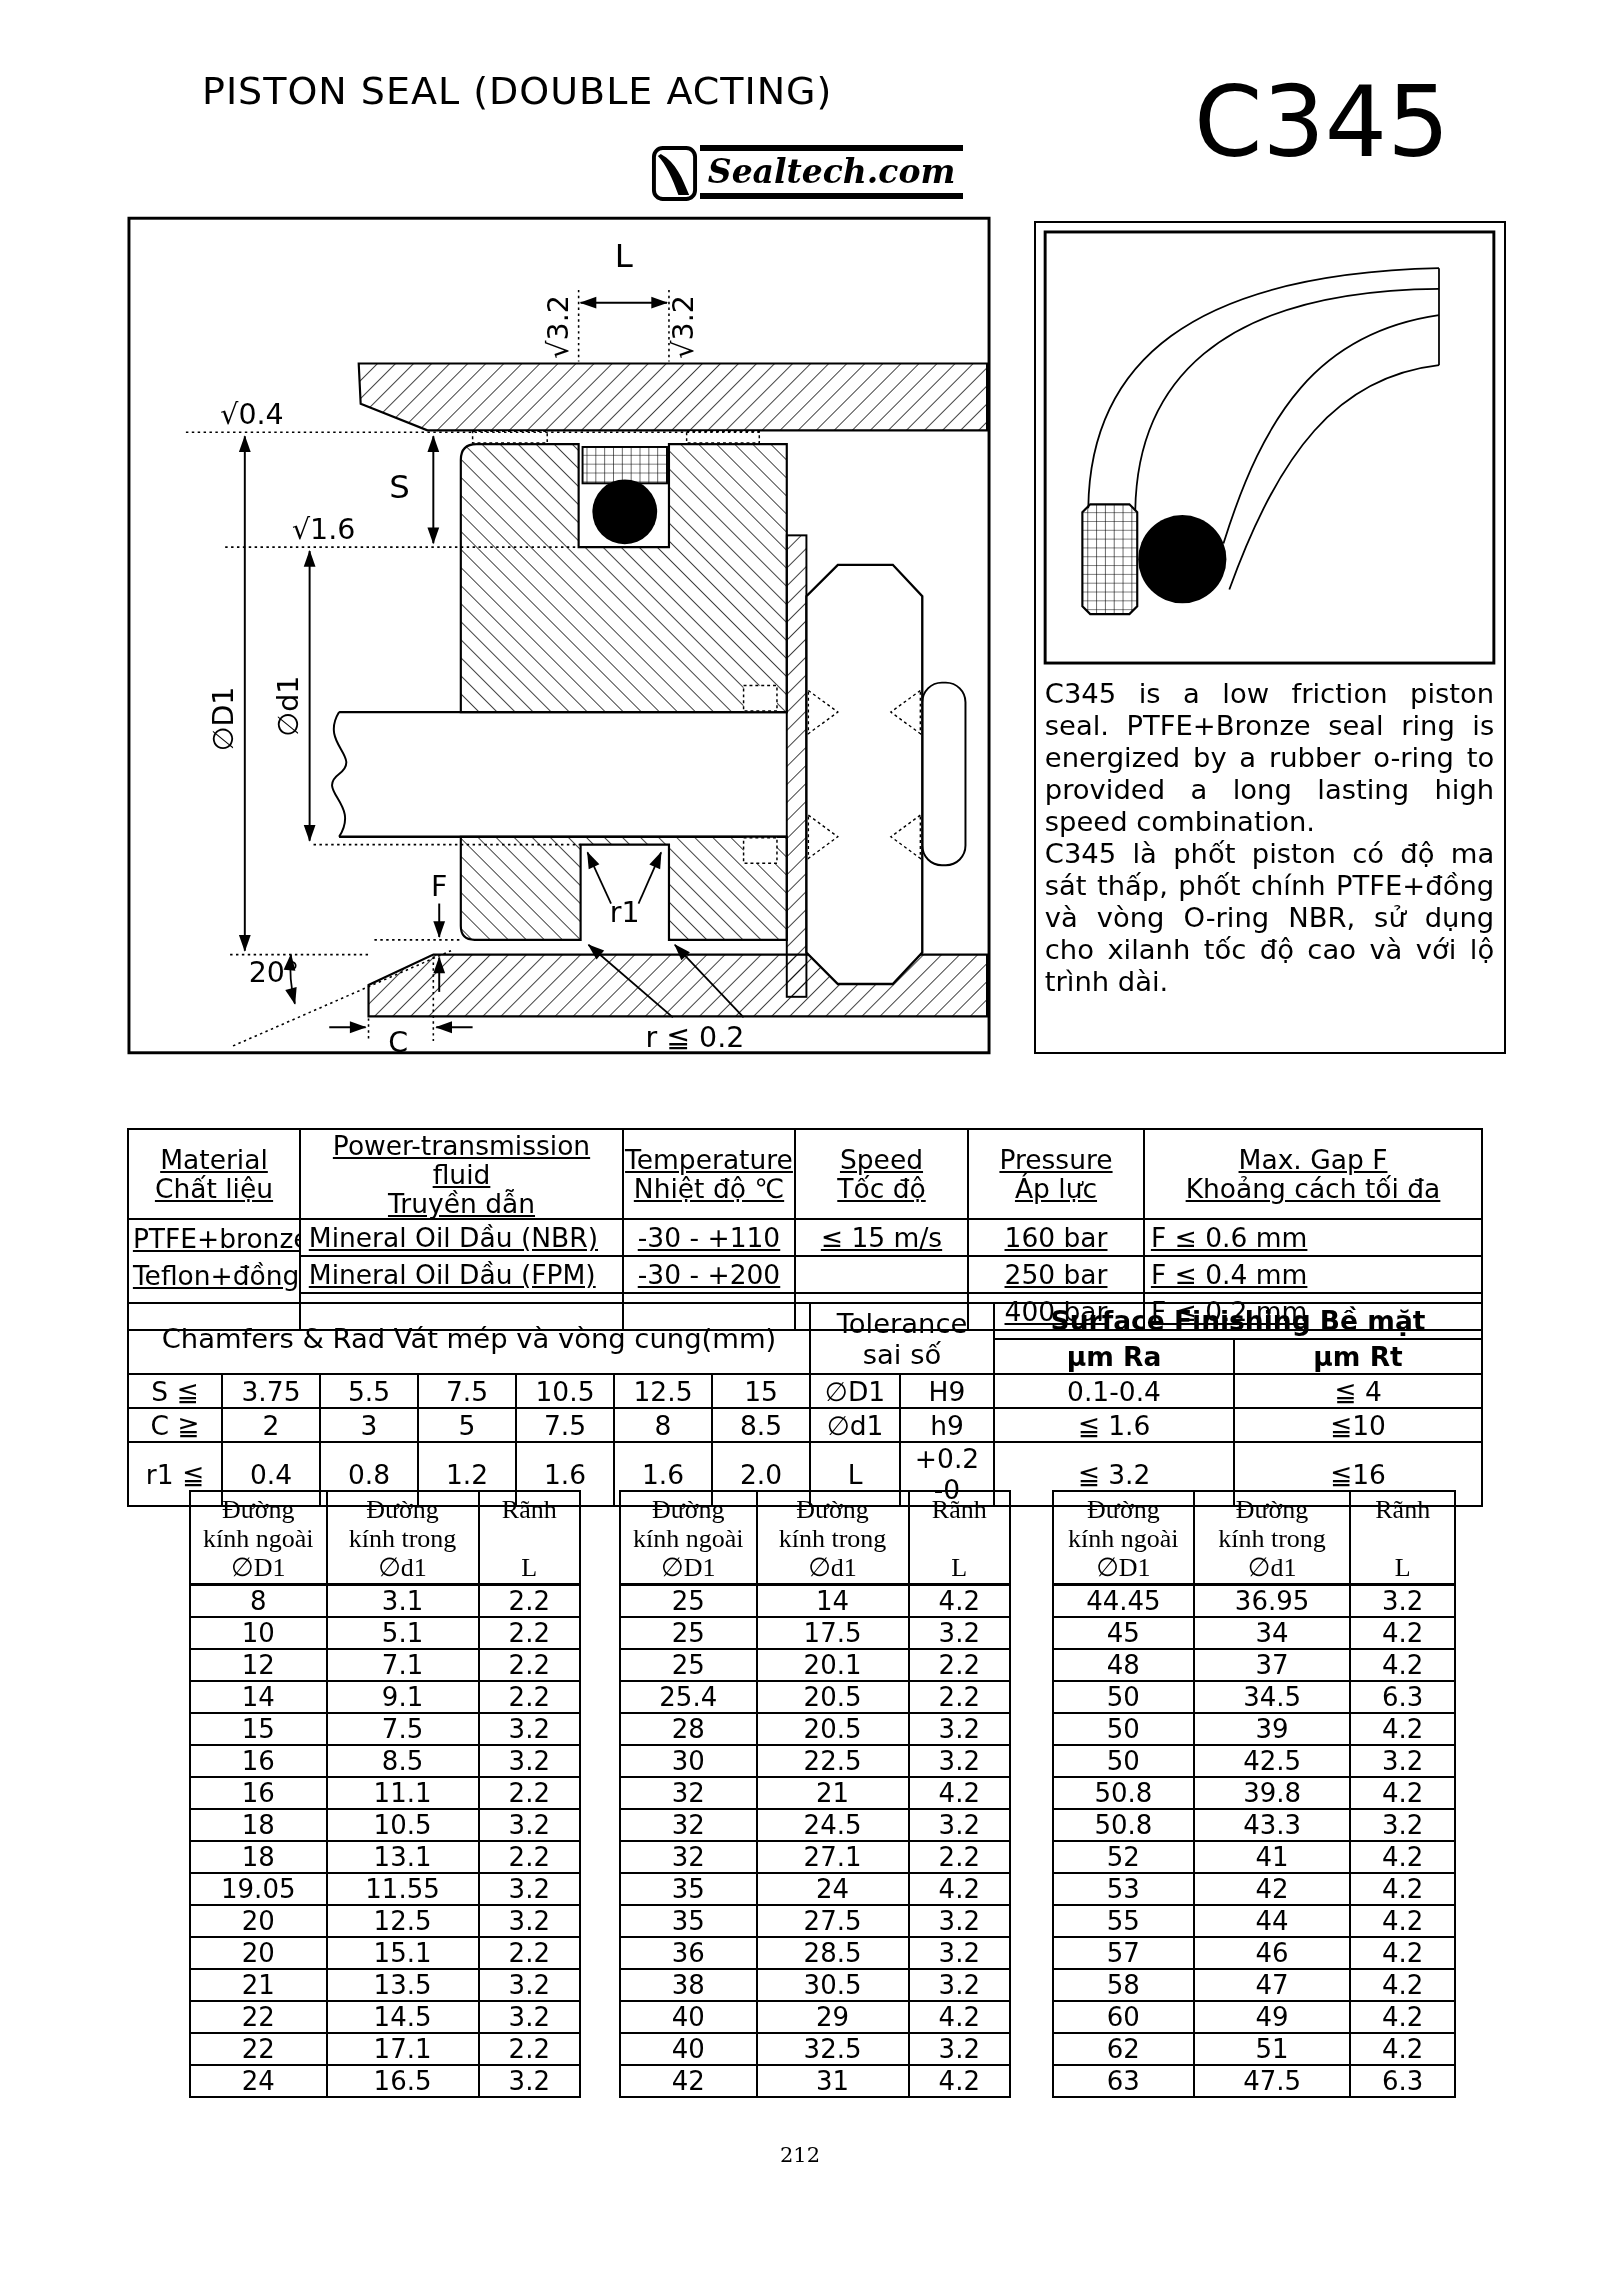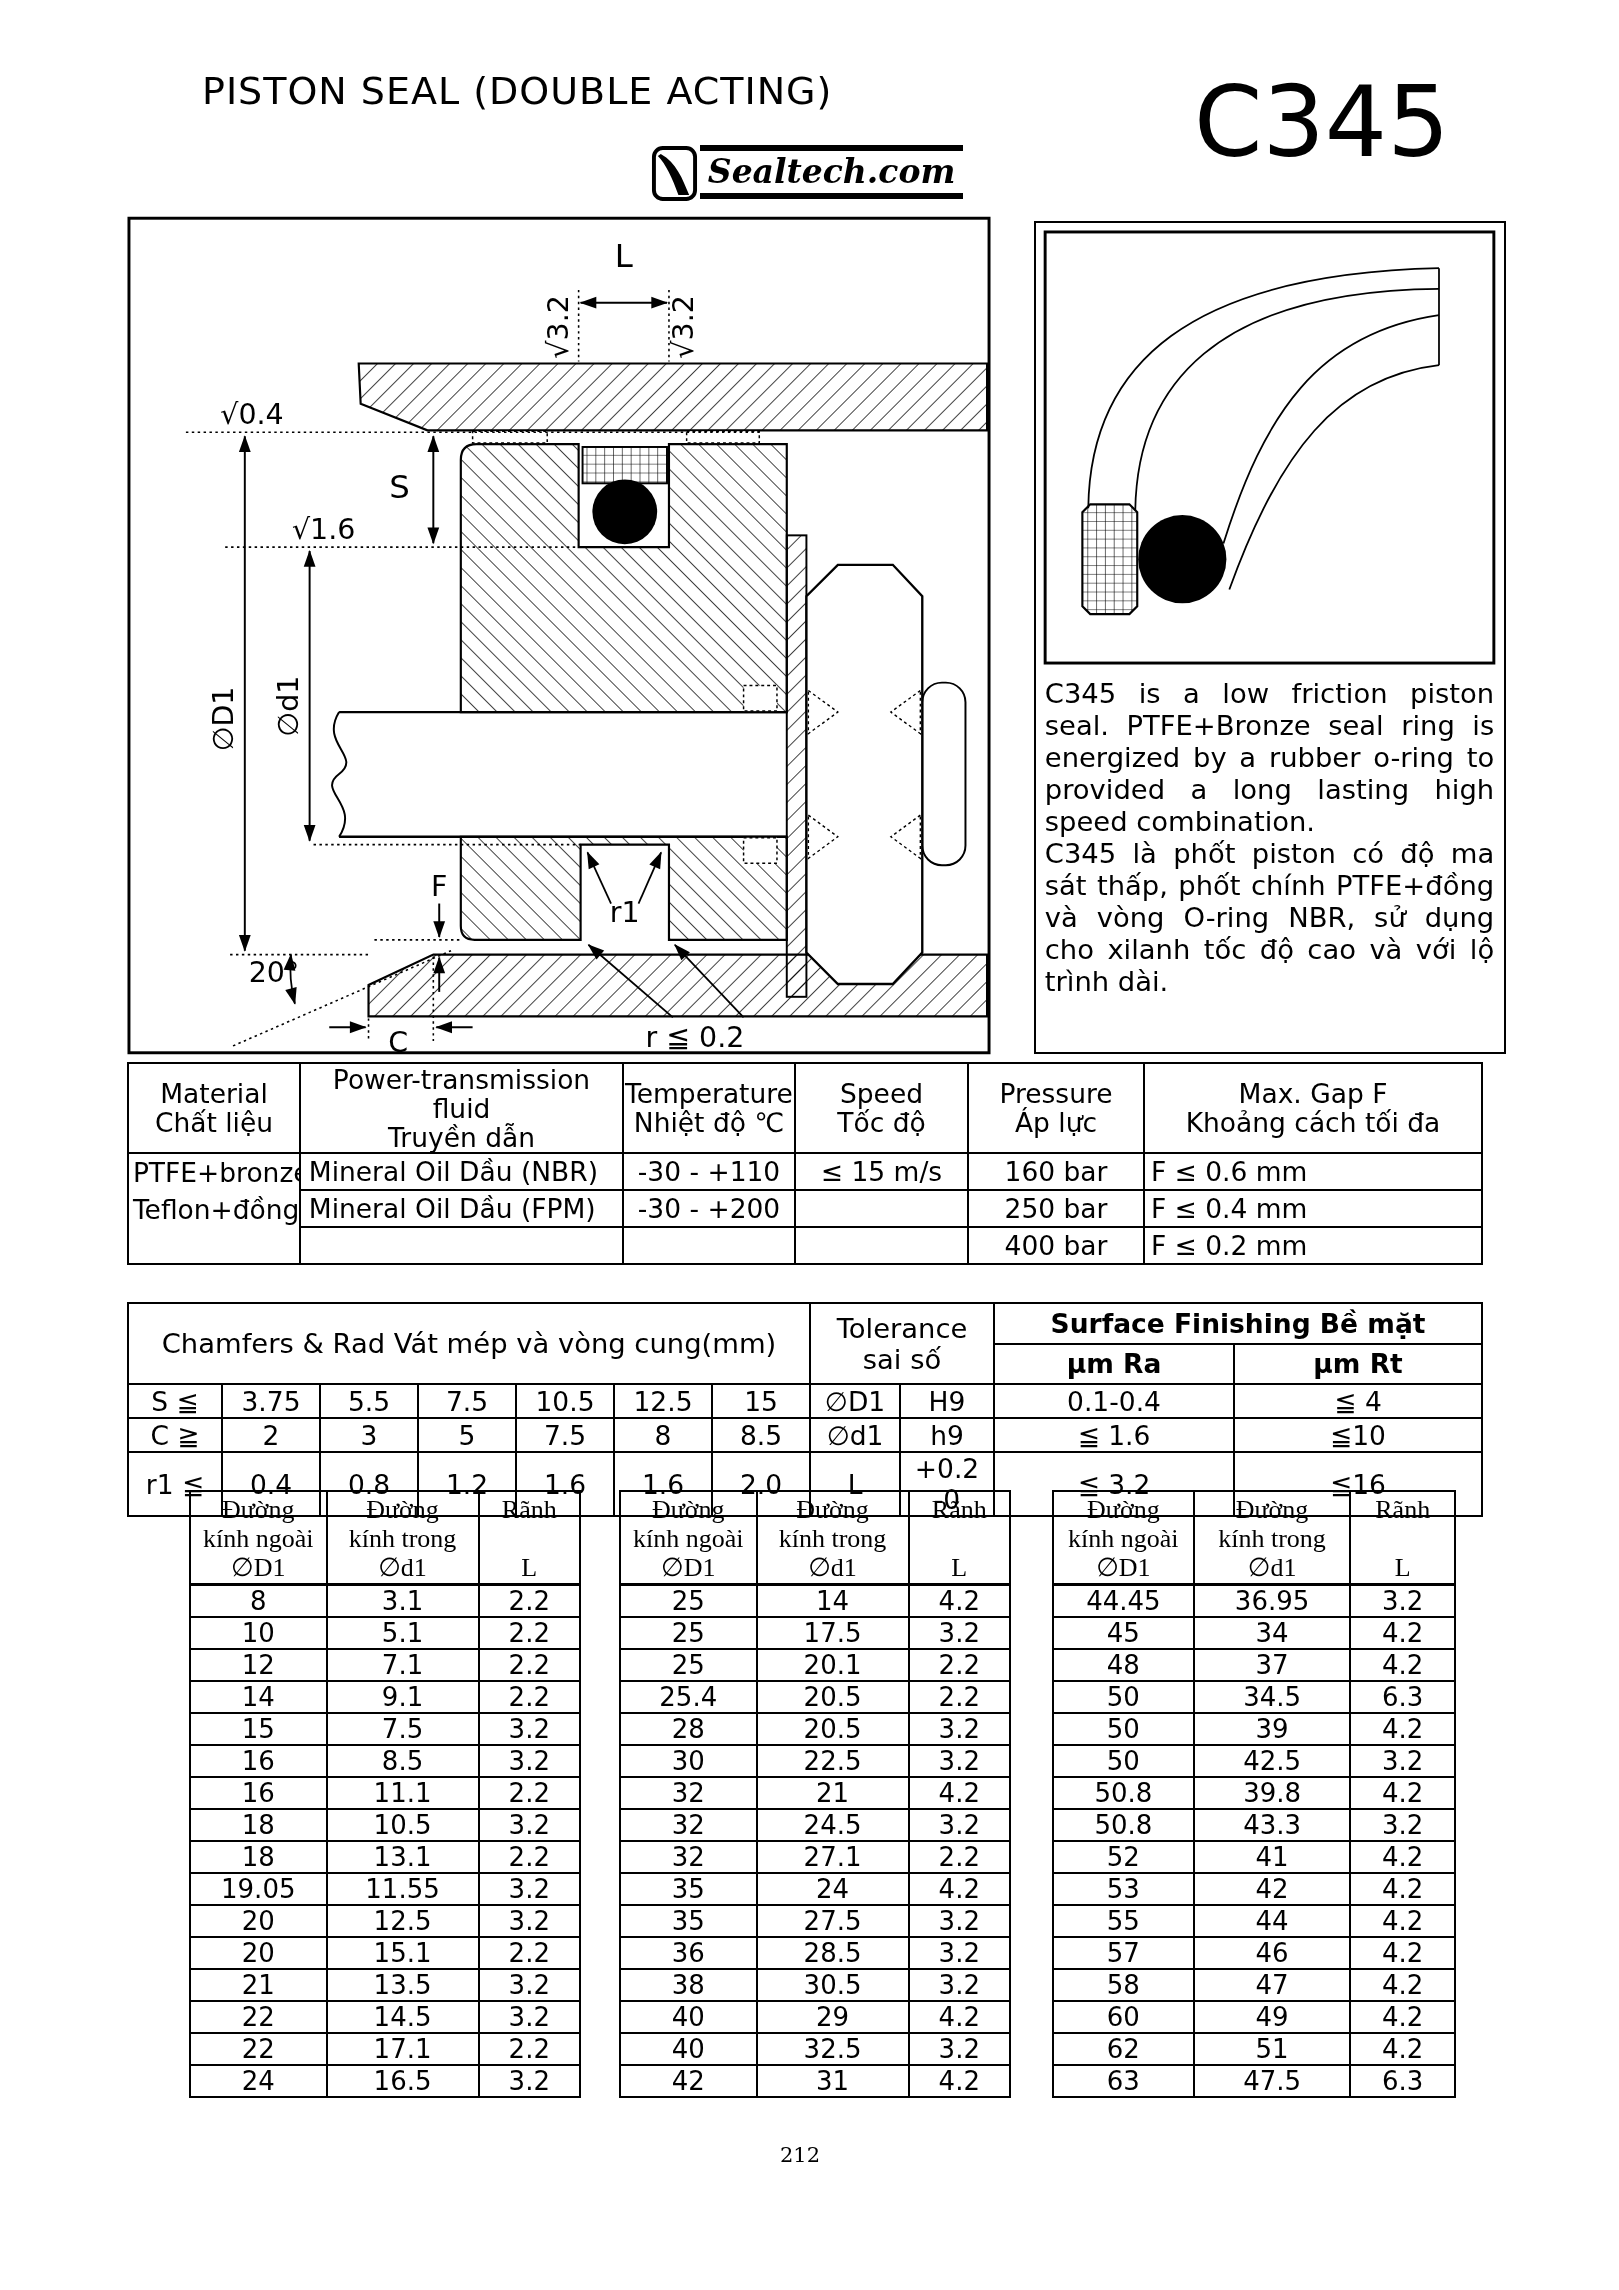--- a/index.html
+++ b/index.html
@@ -26,31 +26,31 @@
   .detail-wrap { margin:6.9px; border:0; height:435px; }
   .desc { padding:5.9px 9.8px 0 8.8px; font-size:27.4px; line-height:32px; text-align:justify; }
   .desc p { margin:0; }
   
   .dlab { font-family:"DejaVu Sans", sans-serif; font-size:29px; fill:#000; }
   .dlab-big { font-family:"DejaVu Sans", sans-serif; font-size:33px; fill:#000; }
   
   table { border-collapse:collapse; table-layout:fixed; }
   td { border:2px solid #000; font-size:26.5px; text-align:center; vertical-align:middle; overflow:hidden; }
   
-  .spec { left:127px; top:1062px; }
+  .spec { left:127px; top:1128px;text-decoration:underline; }
   .spec table { width:1355px; border:2.9px solid #000; }
   .spec .hd { height:90px; line-height:29px; }
   .spec tr.data td { height:37px; }
   .spec td.mat { text-align:left; vertical-align:top; padding-left:3.9px; line-height:37px; }
   .spec td.fluid { text-align:left; padding-left:7.8px; }
   .spec td.gap { text-align:left; padding-left:5.9px; }
   
   .cham { left:127px; top:1302px; }
   .cham table { width:1355px; border:2.9px solid #000; }
-  .cham .ttl { height:81px; font-size:27.4px; }
+  .cham .ttl { height:71px; font-size:27.4px; }
   .cham .sub { height:33px;font-weight:bold; }
   .cham tr.data td { height:34px; }
   .cham td.lbl { text-align:center; }
   
   .dimtable table { border:2.9px solid #000; }
   .dimtable td { font-size:26px; height:28px; padding:0; }
   .dimtable .hrow td { height:93px; border-bottom:3.9px solid #000; line-height:29px; font-size:26px; vertical-align:top; padding-top:2.9px; }
   .dimtable .hline { height:29px;font-family:Liberation Serif, serif; }
   .dt1 { left:189px; top:1490px; } .dt1 table{ width:392px; }
   .dt2 { left:619px; top:1490px; } .dt2 table{ width:392px; }

